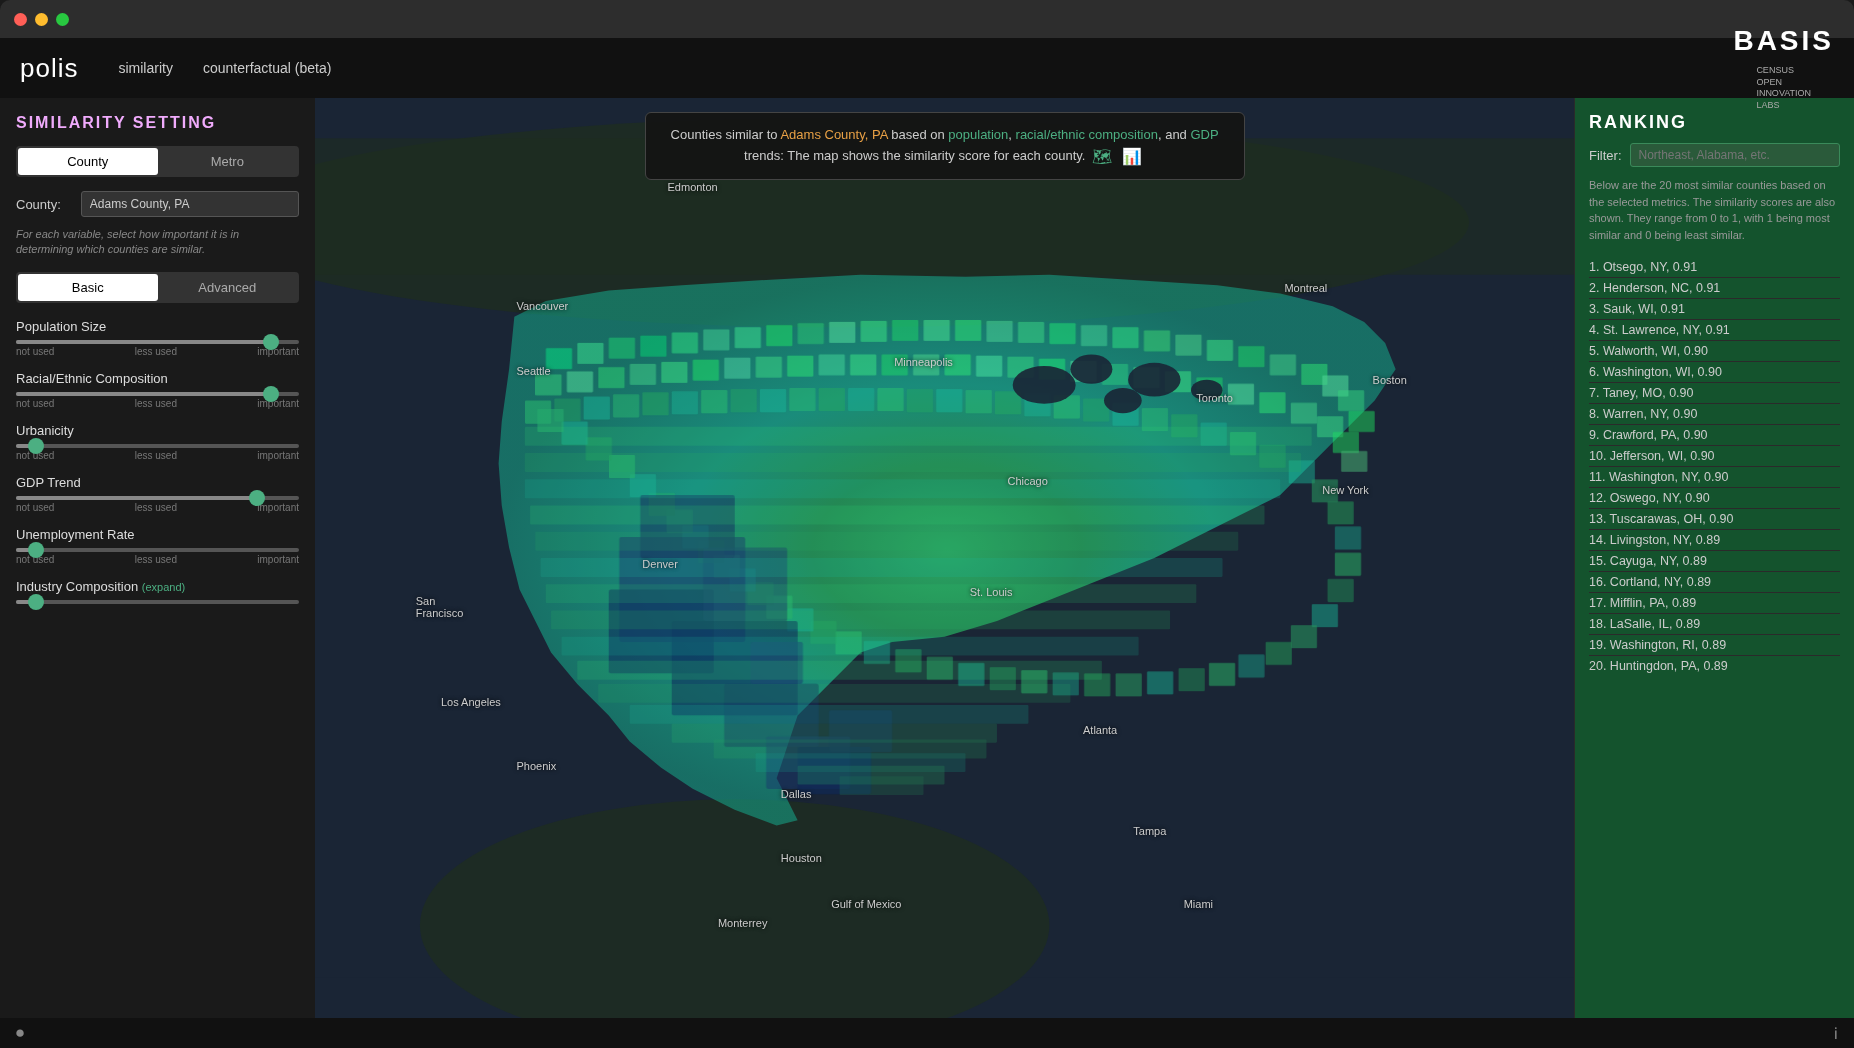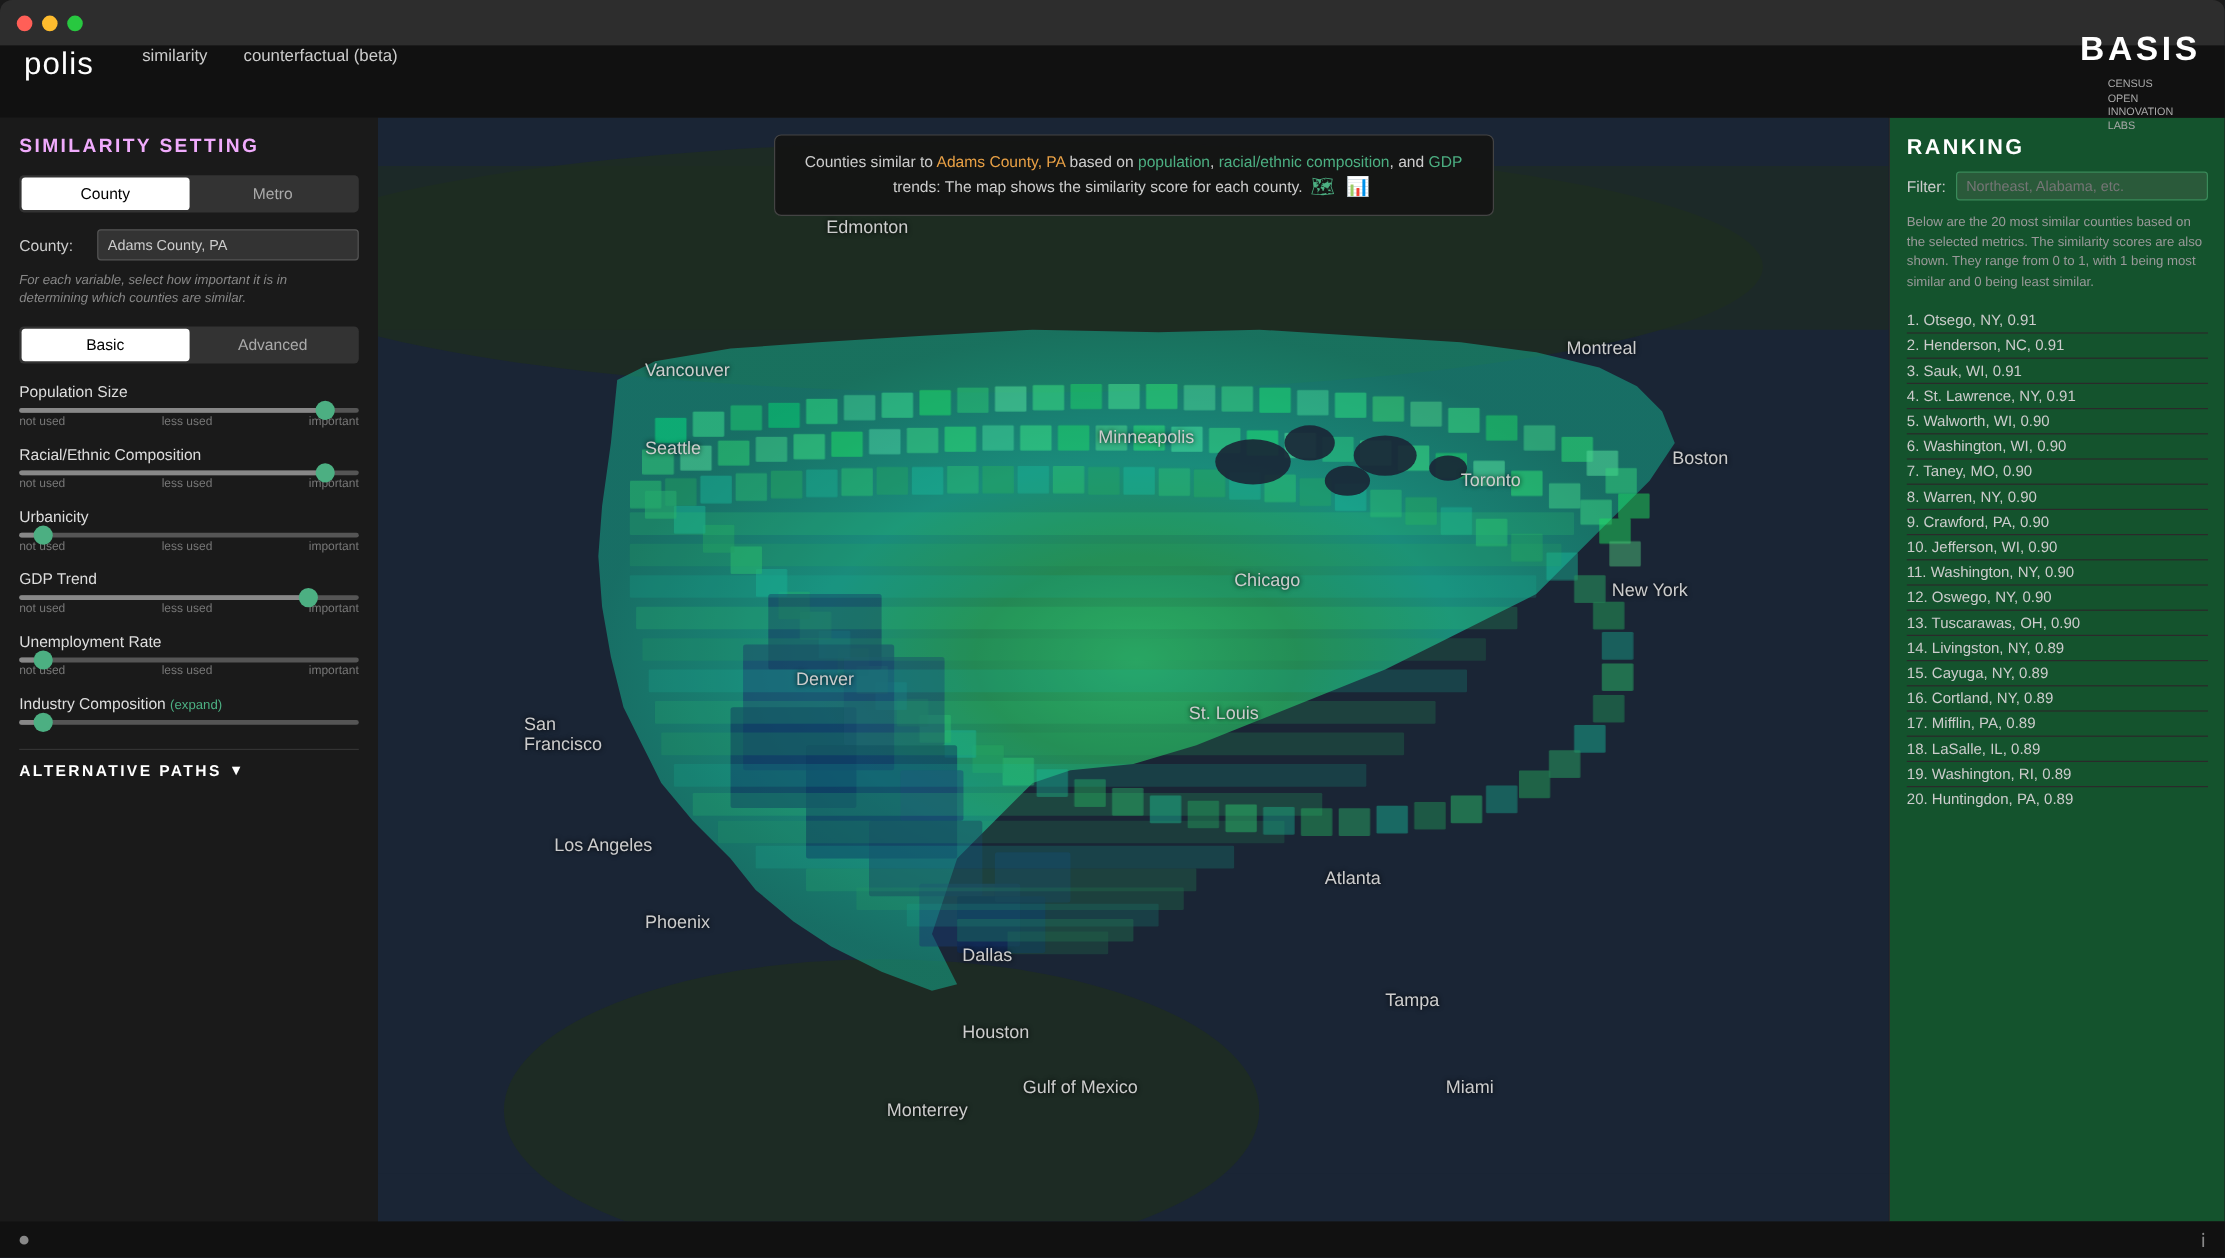--- a/index.html
+++ b/index.html
@@ -31,20 +31,21 @@
     .tl { width: 13px; height: 13px; border-radius: 50%; }
     .tl-red { background: #ff5f57; }
     .tl-yellow { background: #febc2e; }
     .tl-green { background: #28c840; }
 
     
     .topbar {
       background: #111111;
       height: 60px;
       display: flex;
+      align-items: center;
       padding: 0 20px;
       flex-shrink: 0;
       position: relative;
     }
     .logo {
       color: #ffffff;
       font-size: 26px;
       font-weight: 300;
       letter-spacing: 1px;
       margin-right: 40px;
@@ -292,24 +293,23 @@
     
     .map-svg {
       width: 100%;
       height: 100%;
     }
 
     
     .city-label {
       position: absolute;
       color: #cccccc;
-      font-size: 15px;
+      font-size: 11px;
       pointer-events: none;
       text-shadow: 0 0 4px #000;
-      margin-left: 21px;
     }
 
     
     .right-panel {
       width: 280px;
       background: #14532d;
       padding: 14px;
       flex-shrink: 0;
       overflow-y: auto;
       border-left: 1px solid #2a2a2a;
@@ -500,26 +500,20 @@
         <span class="expand-link">(expand)</span>
       </div>
       <div class="slider-wrapper">
         <div class="slider-track">
           <div class="slider-fill" style="width:5%"></div>
           <div class="slider-thumb" style="left:calc(5% - 2px)"></div>
         </div>
       </div>
     </div>
 
-    <div class="alt-paths">
-      <div class="alt-paths-title">
-        <span>ALTERNATIVE PATHS</span>
-        <span class="alt-paths-arrow">▼</span>
-      </div>
-    </div>
   </div>
 
   <div class="map-container">
 
     
     <div class="tooltip-banner">
       <span>Counties similar to </span><span class="highlight-orange">Adams County, PA</span><span> based on </span><span class="highlight-green">population</span><span>, </span><span class="highlight-green">racial/ethnic composition</span><span>, and </span><span class="highlight-green">GDP</span><span> trends: The map shows the similarity score for each county.</span>
       <button class="icon-btn">🗺</button>
       <button class="icon-btn">📊</button>
     </div>

